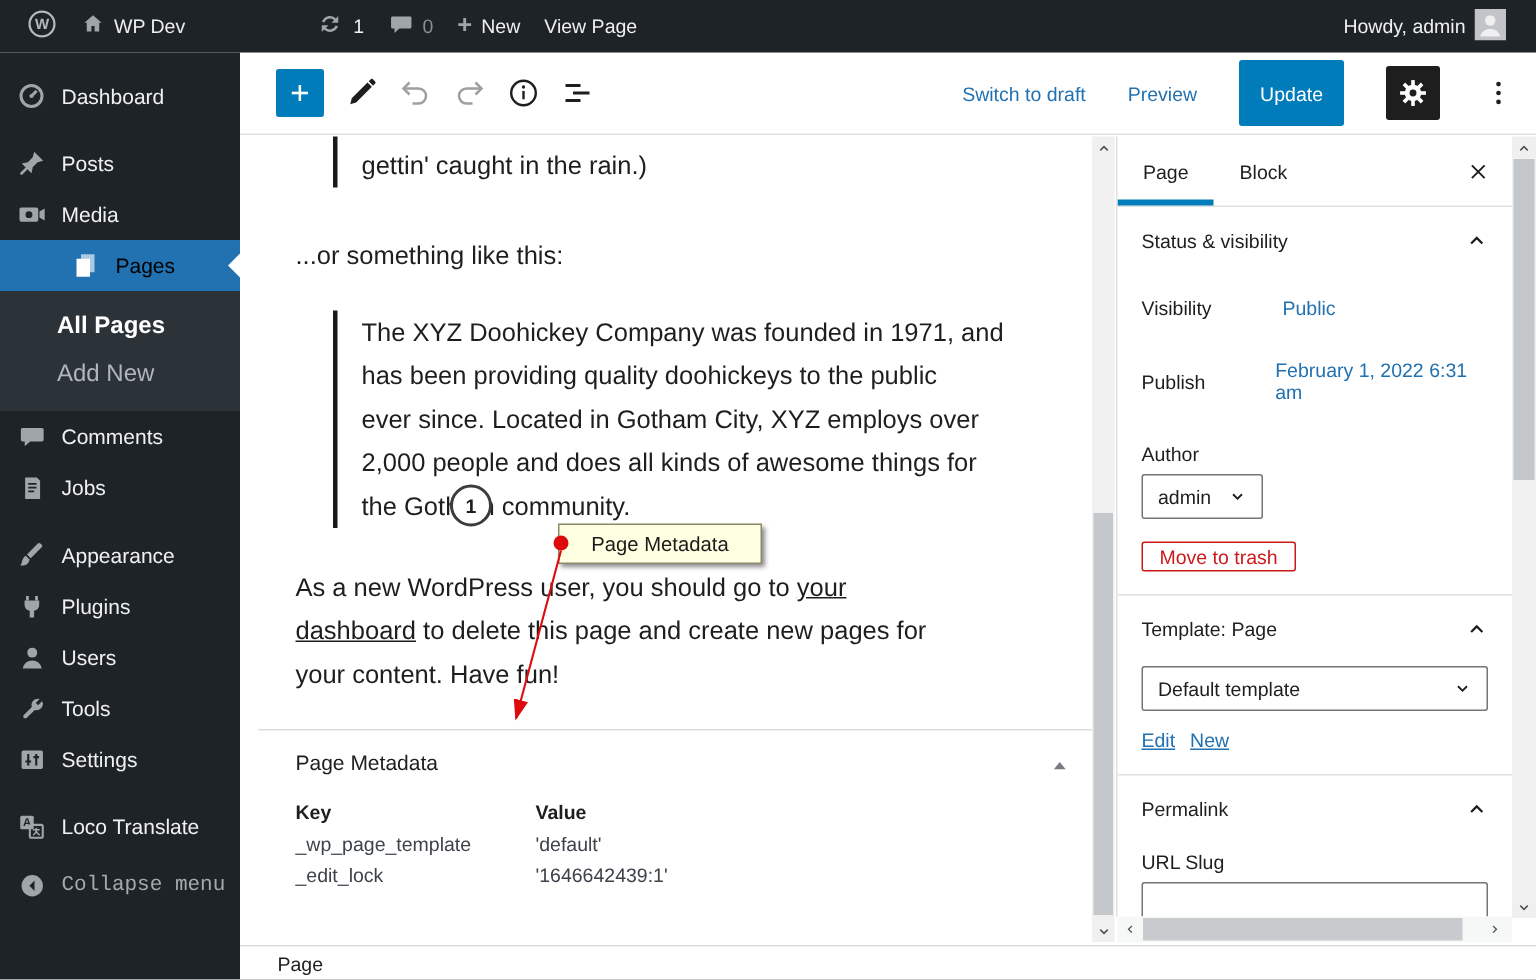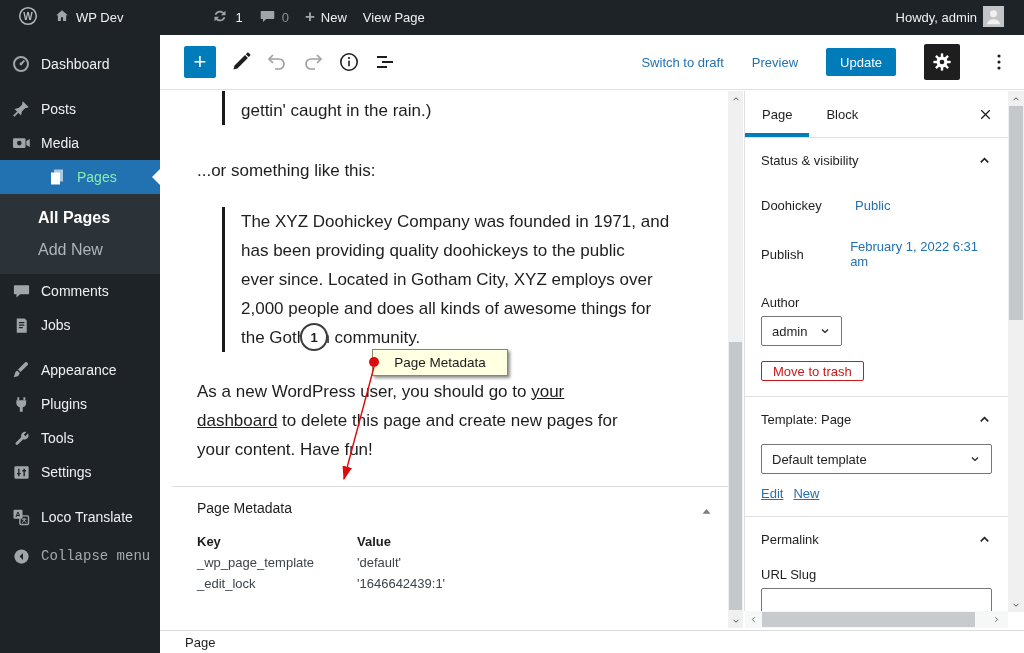--- a/index.html
+++ b/index.html
@@ -11,37 +11,37 @@
   .ab-left, .ab-right { display:flex; align-items:center; height:100%; }
   .ab-item { display:flex; align-items:center; gap:6px; padding:0 8px; height:100%; cursor:pointer; white-space:nowrap; }
   .ab-item.updates { margin-left:72px; }
   .muted { color:#8c8f94; }
   .ab-plus { font-size:17px; font-weight:bold; color:#a0a5aa; margin-top:-2px; }
 
   
   .sidebar { position:absolute; top:35px; left:0; width:160px; bottom:0; background:#1d2327; color:#f0f0f1; font-size:14px; padding-top:12px; z-index:10; }
   .menu-item { display:flex; align-items:center; height:34px; padding-left:11px; position:relative; cursor:pointer; }
   .mi-icon { width:20px; height:20px; margin-right:10px; display:flex; align-items:center; justify-content:center; flex:none; }
-  .menu-item.active { background:#2271b1; color:#86efac;padding-left:47px; }
+  .menu-item.active { background:#2271b1; color:#000000;padding-left:47px; }
   .menu-item.active::after { content:""; position:absolute; right:0; top:50%; margin-top:-8px; border:8px solid transparent; border-right-color:#fff; }
   .submenu { background:#2c3338; padding:8px 0; font-size:16px; }
   .submenu-item { padding:7px 0 7px 38px; color:#b0b5bb; cursor:pointer; }
   .submenu-item.current { color:#fff; font-weight:bold; }
   .mt10 { margin-top:11px; } .mt4 { margin-top:5px; }
   .collapse-item { color:#a7aaad;font-family:Liberation Mono, monospace; }
 
   
   .editor { position:absolute; left:160px; top:35px; right:0; bottom:0; background:#fff; }
   .etoolbar { position:absolute; top:0; left:0; right:0; height:55px; border-bottom:1px solid #e0e0e0; display:flex; align-items:center; background:#fff; }
   .inserter { width:32px; height:32px; background:#007cba; color:#fff; border:none; border-radius:2px; margin-left:24px; display:flex; align-items:center; justify-content:center; font-size:22px; cursor:pointer; }
   .tool-group { display:flex; margin-left:7px; }
   .tool-btn { width:36px; height:36px; display:flex; align-items:center; justify-content:center; background:none; border:none; cursor:pointer; }
   .etb-right { margin-left:auto; display:flex; align-items:center; gap:28px; padding-right:14px; }
   .etb-link { color:#2271b1; font-size:13px; cursor:pointer; text-decoration:none; }
-  .update-btn { background:#007cba; color:#fff; border:none; height:28px; padding:0 14px; border-radius:2px; font-size:13px; cursor:pointer; }
+  .update-btn { background:#007cba; color:#fff; border:none; height:44px; padding:0 14px; border-radius:2px; font-size:13px; cursor:pointer; }
   .gear-btn { width:36px; height:36px; background:#1e1e1e; border:none; border-radius:2px; display:flex; align-items:center; justify-content:center; cursor:pointer; }
   .more-btn { width:22px; background:none; border:none; display:flex; justify-content:center; cursor:pointer; }
 
   
   .content-col { position:absolute; left:12px; top:56px; width:568px; height:539px; overflow:hidden; color:#1e1e1e; background:#fff; }
   .bq { border-left:3px solid #1a1a1a; margin-left:50px; padding-left:16px; font-size:17px; line-height:29px; white-space:pre-line; }
   .bq-first { margin-top:-24px; }
   .bq2 { margin-top:22px; }
   .para { margin-left:25px; font-size:17px; line-height:29px; white-space:pre-line; width:532px; }
   .p1 { margin-top:31px; }
@@ -230,20 +230,29 @@
       <span>Appearance</span>
     </div>
     <div class="menu-item">
       <span class="mi-icon">
           <svg width="19" height="19" viewBox="0 0 20 20">
             <path d="M6.6 2.4v3.2M13 2.4v3.2" stroke="#a0a5aa" stroke-width="2"></path>
             <path d="M4.6 5.6h10.3v2.8a4.5 4.5 0 0 1-3.6 4.4v4.8H8.2v-4.8a4.5 4.5 0 0 1-3.6-4.4z" fill="#a0a5aa"></path>
           </svg>
         </span>
       <span>Plugins</span>
+    </div>
+    <div class="menu-item">
+      <span class="mi-icon">
+          <svg width="19" height="19" viewBox="0 0 20 20" fill="#a0a5aa">
+            <circle cx="10" cy="6.4" r="3.5"></circle>
+            <path d="M3.4 17.6c.7-3.7 3.3-5.6 6.6-5.6s5.9 1.9 6.6 5.6z"></path>
+          </svg>
+        </span>
+      <span>Users</span>
     </div>
     <div class="menu-item">
       <span class="mi-icon">
           <svg width="19" height="19" viewBox="0 0 20 20">
             <path fill="#a0a5aa" d="M17.5 6.5c0 2.5-2 4.5-4.5 4.5-.4 0-.8-.1-1.2-.2l-5.6 5.6c-.6.6-1.5.6-2.1 0s-.6-1.5 0-2.1l5.6-5.6c-.1-.4-.2-.8-.2-1.2C9.5 5 11.5 3 14 3c.4 0 .8.1 1.2.2l-2.7 2.7 1.6 1.6 2.7-2.7c.4.5.7 1.1.7 1.7z"></path>
           </svg>
         </span>
       <span>Tools</span>
     </div>
     <div class="menu-item">
@@ -418,21 +427,21 @@
       </div>
 
       <div class="psection">
         <div class="psec-head">
           <span>Status &amp; visibility</span>
           <svg width="15" height="15" viewBox="0 0 16 16" fill="none" stroke="#1e1e1e" stroke-width="1.6">
               <path d="M4 10l4-4 4 4"></path>
             </svg>
         </div>
         <div class="prow prow1">
-          <span class="prow-label">Doohickey</span>
+          <span class="prow-label">Visibility</span>
           <span class="prow-value">Public</span>
         </div>
         <div class="prow prow2">
           <span class="prow-label">Publish</span>
           <span class="prow-value">February 1, 2022 6:31 am</span>
         </div>
         <div class="author-label">Author</div>
         <div class="select">
           <span>admin</span>
           <svg width="12" height="12" viewBox="0 0 16 16" fill="none" stroke="#1e1e1e" stroke-width="1.6">

